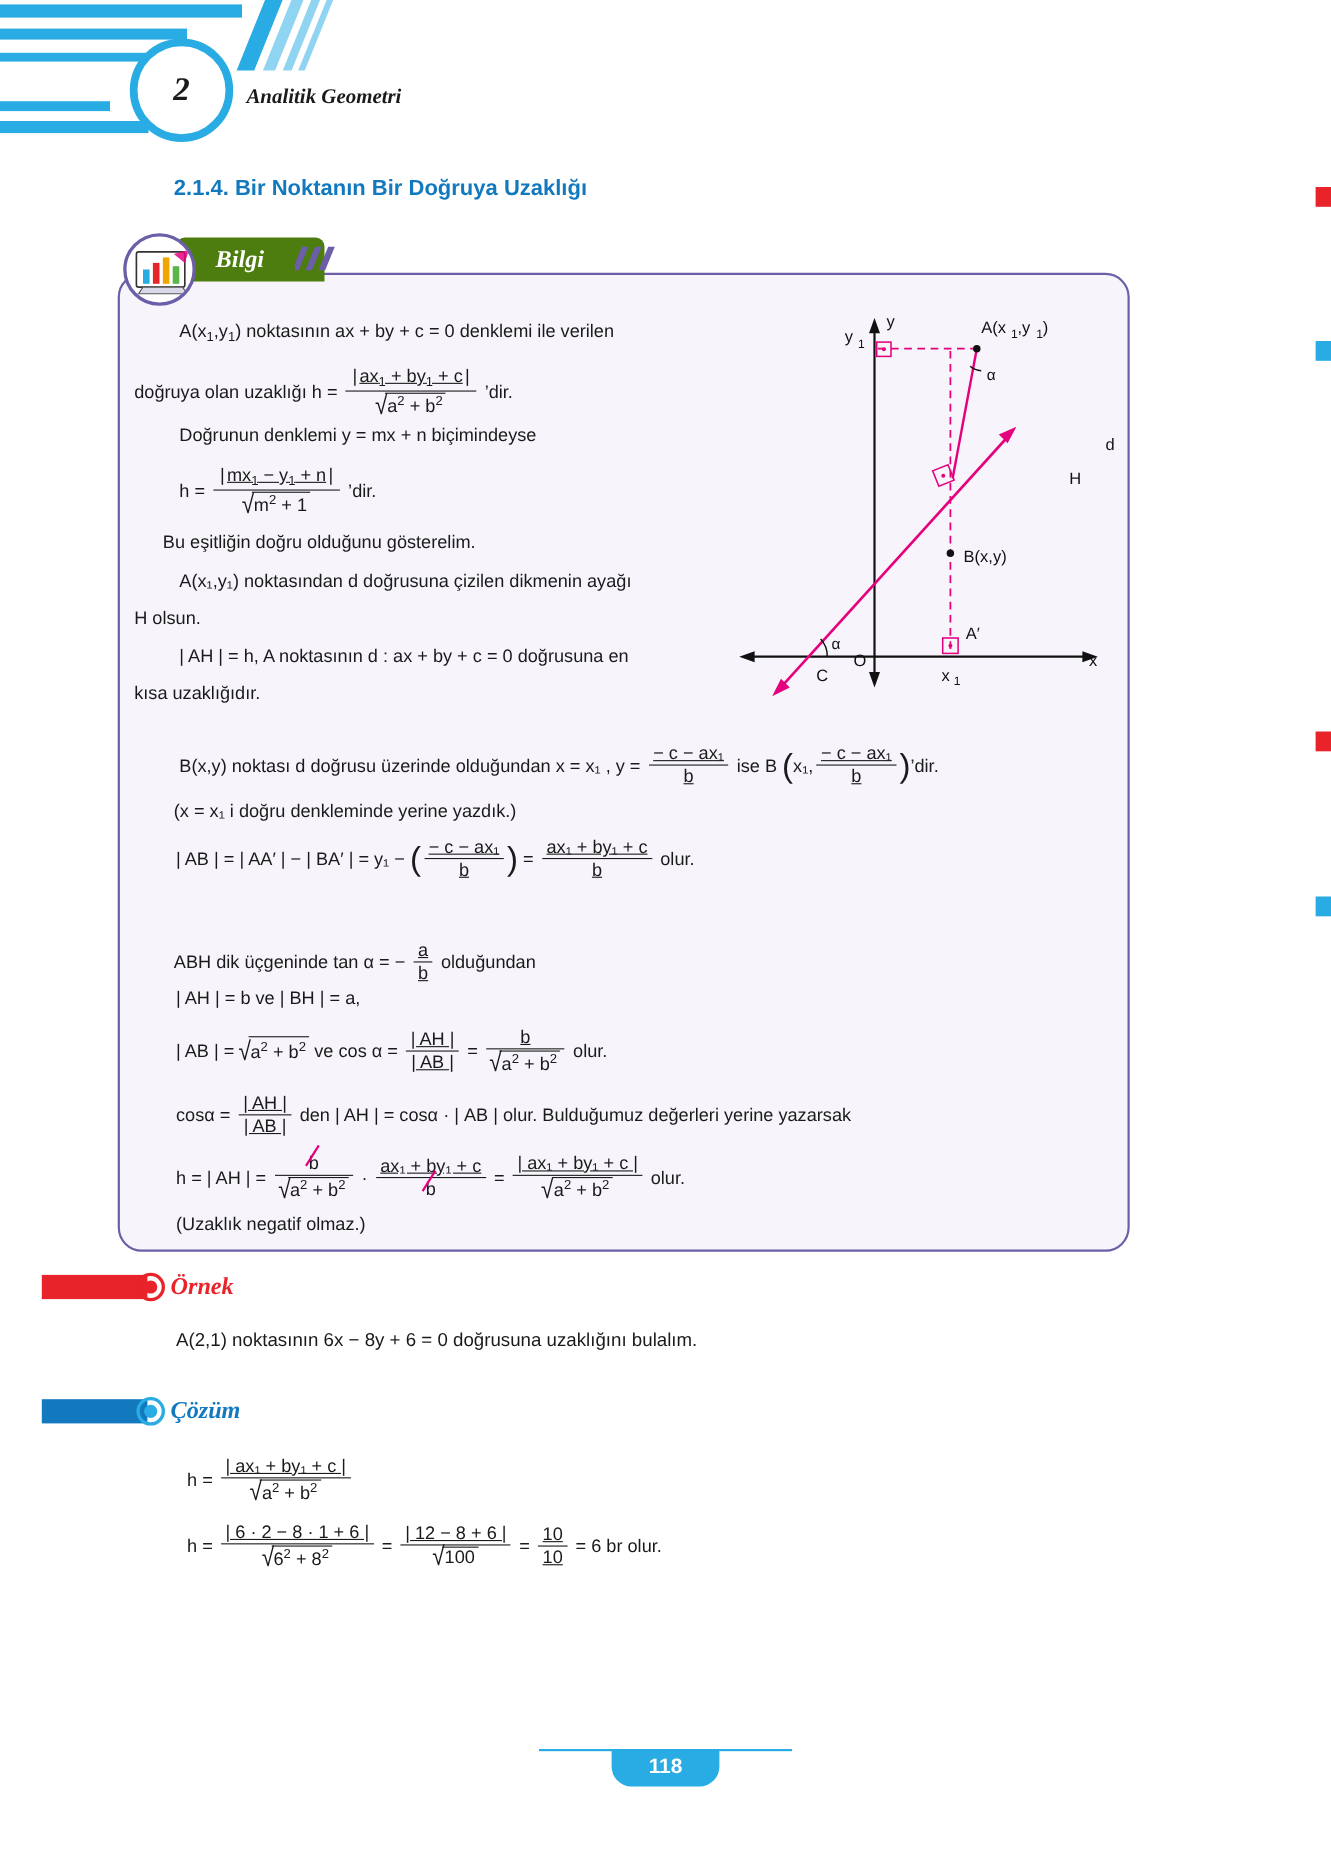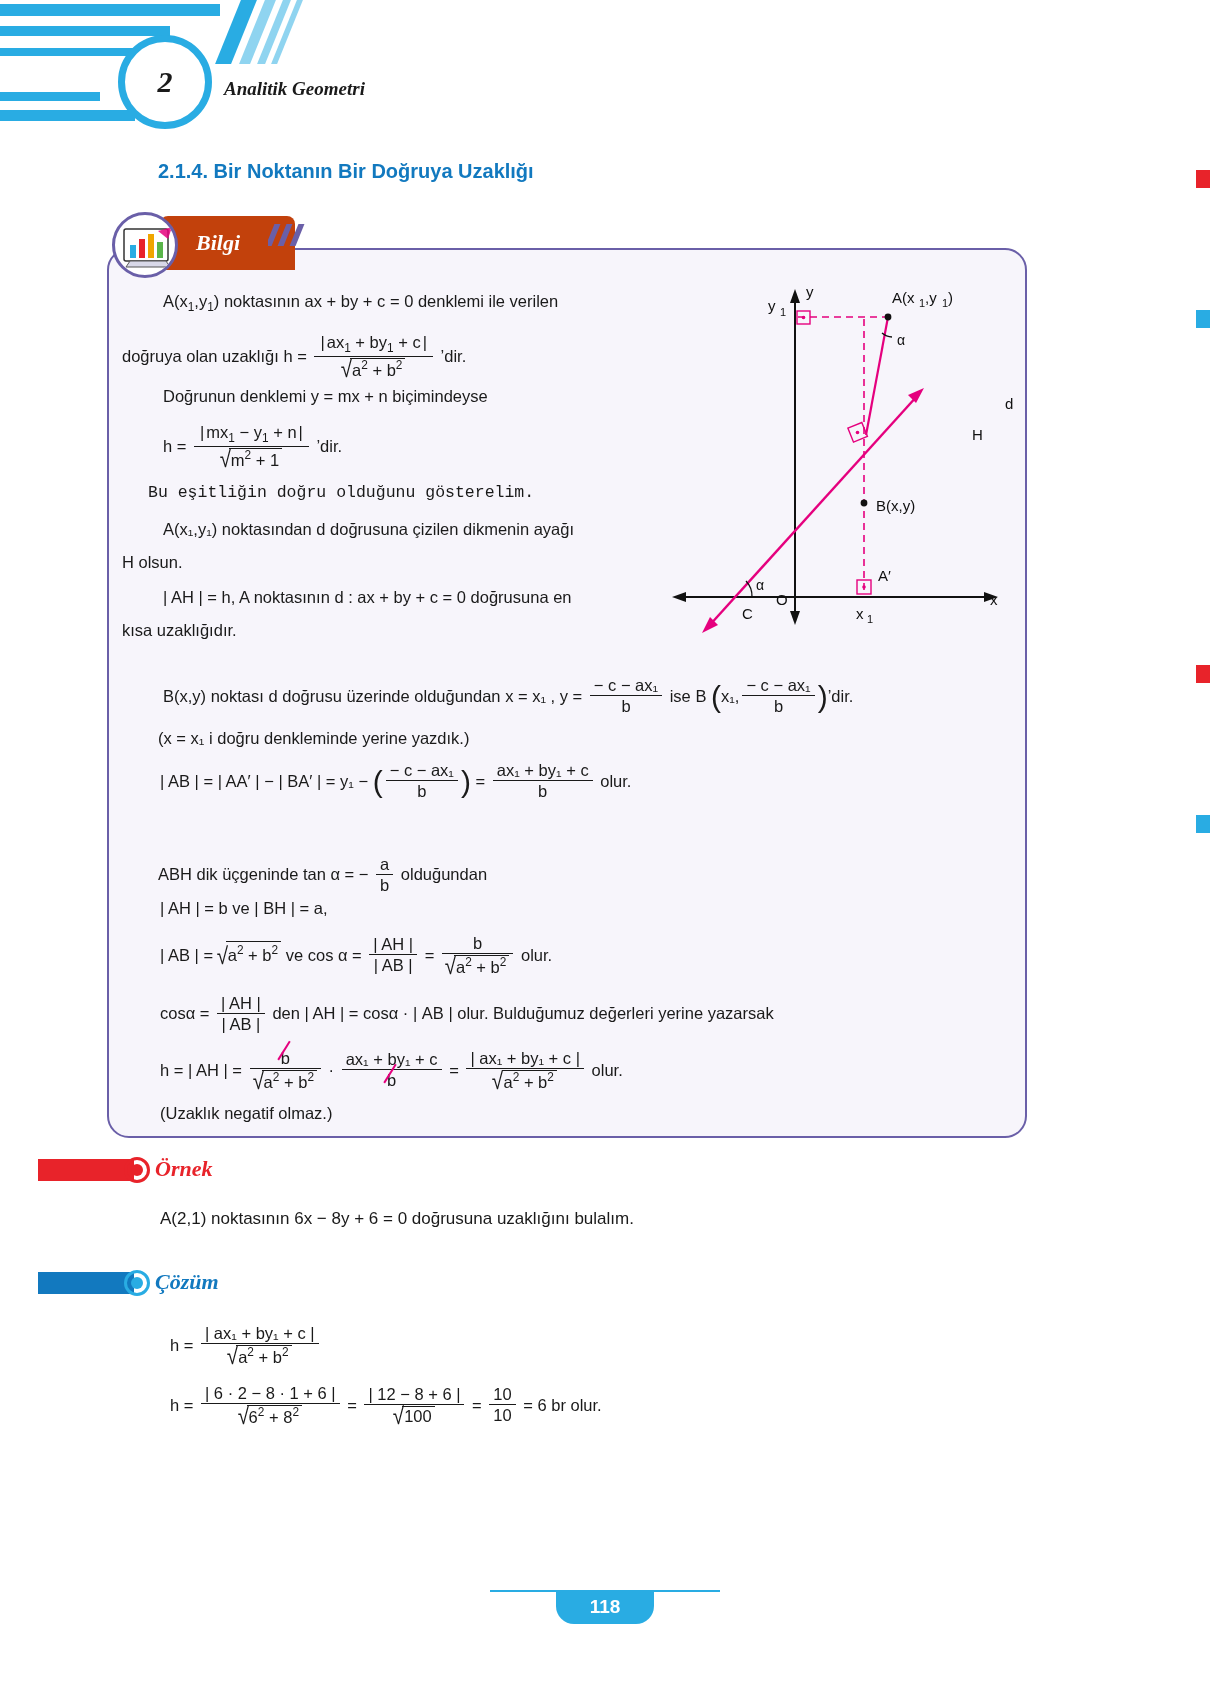--- a/index.html
+++ b/index.html
@@ -91,22 +91,22 @@
     left: 107px; top: 248px;
     width: 920px; height: 890px;
     border: 2px solid #6a5fa8;
     border-radius: 22px;
     background: #f7f5fb;
     box-sizing: border-box;
   }
   .bilgi-tab {
     position: absolute;
     left: 160px; top: 216px;
-    width: 135px; height: 54px;
-    background: #c2410c;
+    width: 135px; height: 40px;
+    background: #4d7c0f;
     border-radius: 8px 8px 0 0;
     display: flex; align-items: center;
   }
   .bilgi-label {
     color: #ffffff;
     font-family: "Liberation Serif", serif;
     font-style: italic;
     font-weight: bold;
     font-size: 22px;
     margin-left: 36px;
@@ -151,20 +151,21 @@
   sup { font-size: 0.72em; }
 
   .frac {
     display: inline-block;
     vertical-align: middle;
     text-align: center;
     line-height: 1.15;
     margin: 0 3px;
     position: relative;
     top: -1px;
+    text-decoration: underline;
   }
   .frac .num { display: block; padding: 0 4px; }
   .frac .den { display: block; border-top: 1.3px solid #1a1a1a; padding: 1px 4px 0; }
   .sqrt {
     display: inline-block;
     border-top: 1.3px solid #1a1a1a;
     padding: 0 3px 0 2px;
     margin-left: -2px;
   }
   .radsym { display:inline-block; transform: scale(1.25,1.45); margin-right:1px;}
@@ -375,21 +376,21 @@
   </div>
 
   <div class="tx" style="left:163px; top:385px;">Doğrunun denklemi  y = mx + n biçimindeyse</div>
 
   <div class="tx" style="left:163px; top:424px;">
     <span>h =</span>
     <span class="frac"><span class="num"><span class="abs">|</span>mx<sub>1</sub> − y<sub>1</sub> + n<span class="abs">|</span></span><span class="den"><span class="radsym">√</span><span class="sqrt">m<sup>2</sup> + 1</span></span></span>
     <span>’dir.</span>
   </div>
 
-  <div class="tx" style="left:148px; top:482px;font-family:Liberation Mono, monospace;">Bu eşitliğin doğru olduğunu gösterelim.</div>
+  <div class="tx" style="left:148px; top:482px;">Bu eşitliğin doğru olduğunu gösterelim.</div>
   <div class="tx" style="left:163px; top:518px;">A(x₁,y₁) noktasından d doğrusuna çizilen dikmenin ayağı</div>
   <div class="tx" style="left:122px; top:551px;">H olsun.</div>
   <div class="tx" style="left:163px; top:586px;">| AH | = h,  A  noktasının  d : ax + by + c = 0  doğrusuna  en</div>
   <div class="tx" style="left:122px; top:619px;">kısa uzaklığıdır.</div>
 
   <div class="tx" style="left:163px; top:677px;">
     <span>B(x,y) noktası d doğrusu üzerinde olduğundan  x = x₁ , y =</span>
     <span class="frac"><span class="num">− c − ax₁</span><span class="den">b</span></span>
     <span>ise B</span>
     <span style="font-size:30px; vertical-align:middle;">(</span><span>x₁,</span><span class="frac"><span class="num">− c − ax₁</span><span class="den">b</span></span><span style="font-size:30px; vertical-align:middle;">)</span><span>’dir.</span>

